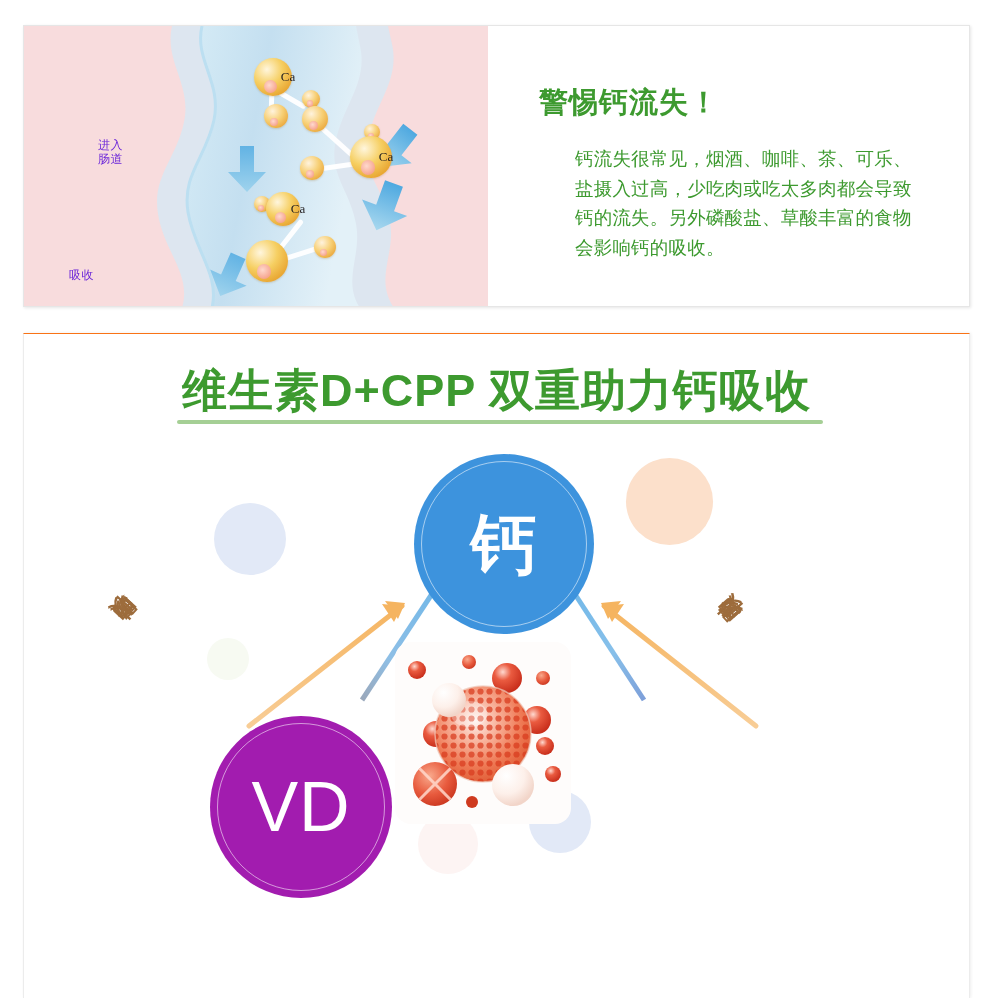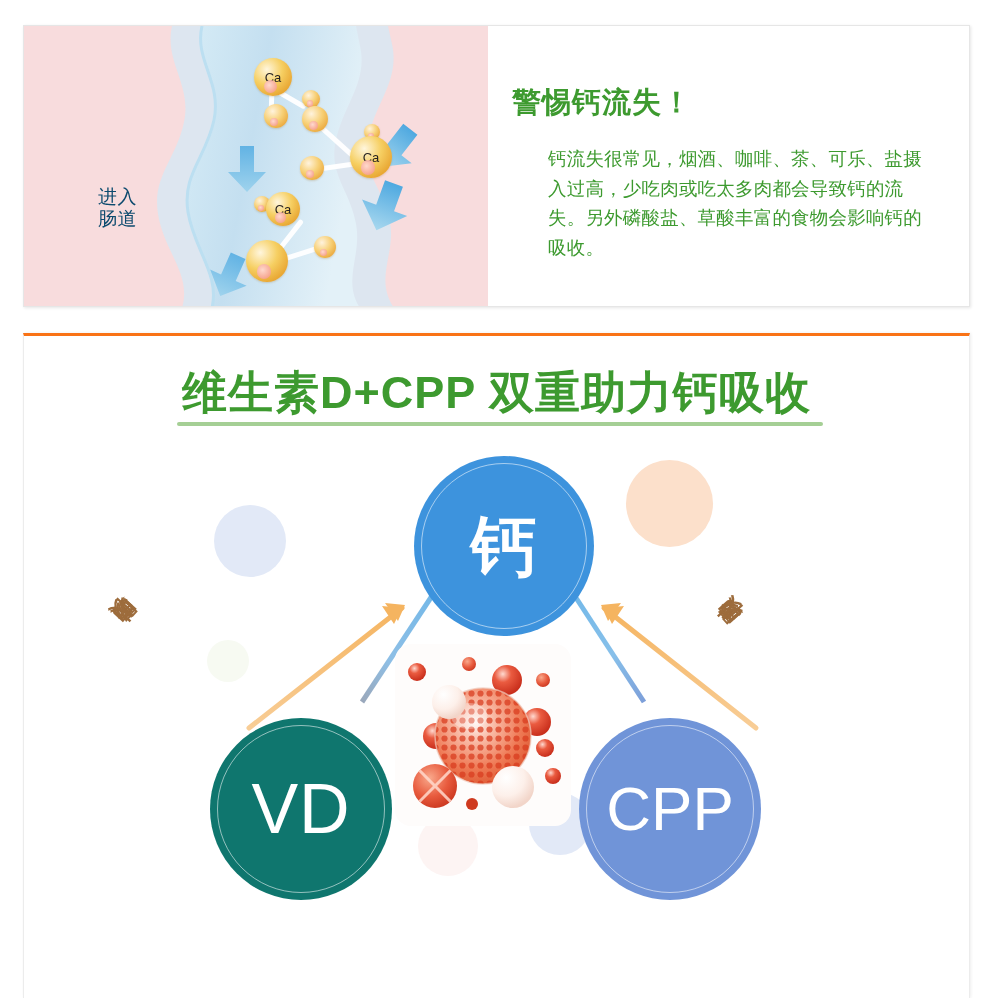--- a/index.html
+++ b/index.html
@@ -44,30 +44,29 @@
 
   
   .gut-shape {
     position: absolute;
     left: 0; top: 0;
     width: 464px; height: 282px;
   }
 
   .illus-label {
     position: absolute;
-    color: #0c4a6e;
-    font-size: 19px;
+    color: #6d28d9;
+    font-size: 12px;
     line-height: 1.18;
     font-family: "Liberation Sans", "DejaVu Sans", sans-serif;
     white-space: pre-line;
     letter-spacing: 0.5px;
-    margin-top: 48px;
   }
   .lbl-enter  { left: 74px;  top: 112px; }
-  .lbl-absorb { left: 54px;  top: 242px; }
+  .lbl-absorb { left: 45px;  top: 242px; }
   .lbl-loss   { left: 125px; top: 150px; }
 
   .loss-wrap { position: absolute; left: 250px; top: 0; width: 214px; height: 282px; }
 
   
   .mol { position: absolute; }
   .ball {
     position: absolute;
     border-radius: 50%;
     background:
@@ -82,42 +81,42 @@
     content: "";
     position: absolute;
     left: 26%; bottom: 8%;
     width: 34%; height: 34%;
     border-radius: 50%;
     background: radial-gradient(circle at 40% 40%, #ffd9d2 0%, #f7a594 70%, #ef8f7d 100%);
     opacity: 0.95;
   }
   .ca-text {
     position: absolute;
-    left: 0; top: 0; width: 100%; height: 100%;
+    left: 15px; top: 0; width: 100%; height: 100%;
     display: flex; align-items: center; justify-content: center;
     color: #231f20;
     font-size: 13px;
-    font-family: Liberation Sans, sans-serif;
+    font-family: Liberation Serif, serif;
     pointer-events: none;
   }
   .bond {
     position: absolute;
     background: #ffffff;
     height: 5px;
     border-radius: 3px;
     transform-origin: 0 50%;
     opacity: 0.95;
   }
 
   
   .text-pane {
     position: relative;
     flex: 1 1 auto;
     background: #ffffff;
-    padding: 57px 42px 0 24px;
+    padding: 57px 42px 0 51px;
   }
   .warn-title {
     color: #3d9a2f;
     font-size: 29px;
     font-weight: bold;
     letter-spacing: 1px;
     margin-bottom: 21px;
     font-family: "Liberation Sans", "DejaVu Sans", sans-serif;
   }
   .warn-body {
@@ -132,21 +131,21 @@
   
   .bottom-panel {
     position: absolute;
     left: 23px;
     top: 333px;
     width: 947px;
     height: 665px;
     background: #ffffff;
     border-left: 1px solid #ececec;
     border-right: 1px solid #ececec;
-    border-top: 3px solid #f97316;
+    border-top: 1px solid #f97316;
     box-shadow: 1px 0 3px rgba(0,0,0,0.07);
     overflow: hidden;
   }
 
   .main-title {
     position: absolute;
     left: 0; top: 27px;
     width: 100%;
     text-align: center;
     color: #3d9a2f;
@@ -186,21 +185,21 @@
     content: "";
     position: absolute;
     left: 7px; top: 7px; right: 7px; bottom: 7px;
     border-radius: 50%;
     border: 1.5px solid rgba(255,255,255,0.55);
   }
   .node span { position: relative; z-index: 2; }
 
   .node-ca  { background: #3d93dd; }
   .node-ca span { font-size: 66px; font-weight: bold; }
-  .node-vd  { background: #0f766e; }
+  .node-vd  { background: #a21caf; }
   .node-vd span { font-size: 70px; font-weight: normal; letter-spacing: 1px; }
   .node-cpp { background: #7094d8; }
   .node-cpp span { font-size: 62px; font-weight: normal; letter-spacing: 0px; }
 
   .arrow-label {
     position: absolute;
     color: #9d6c3c;
     font-size: 21px;
     font-weight: bold;
     letter-spacing: 2px;
@@ -439,20 +438,17 @@
       <div class="arrow-label" style="left:672px; top:178px; transform: rotate(48deg) rotate(180deg); writing-mode: vertical-rl; text-orientation: upright;">
         <span>助力吸收</span>
       </div>
 
       <div class="node node-ca" style="left:390px; top:10px; width:180px; height:180px;">
         <span>钙</span>
       </div>
       <div class="node node-vd" style="left:186px; top:272px; width:182px; height:182px;">
         <span>VD</span>
       </div>
-      <div class="node node-cpp" style="left:555px; top:272px; width:182px; height:182px;">
-        <span>CPP</span>
-      </div>
 
     </div>
   </div>
 
 </div>
 
 </body></html>

